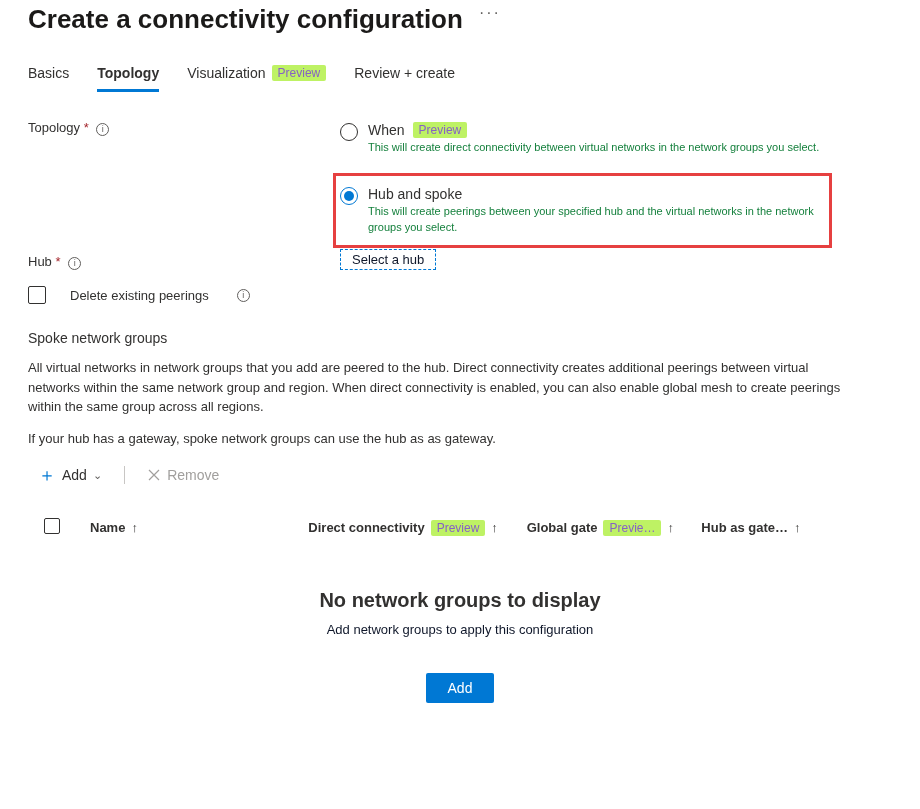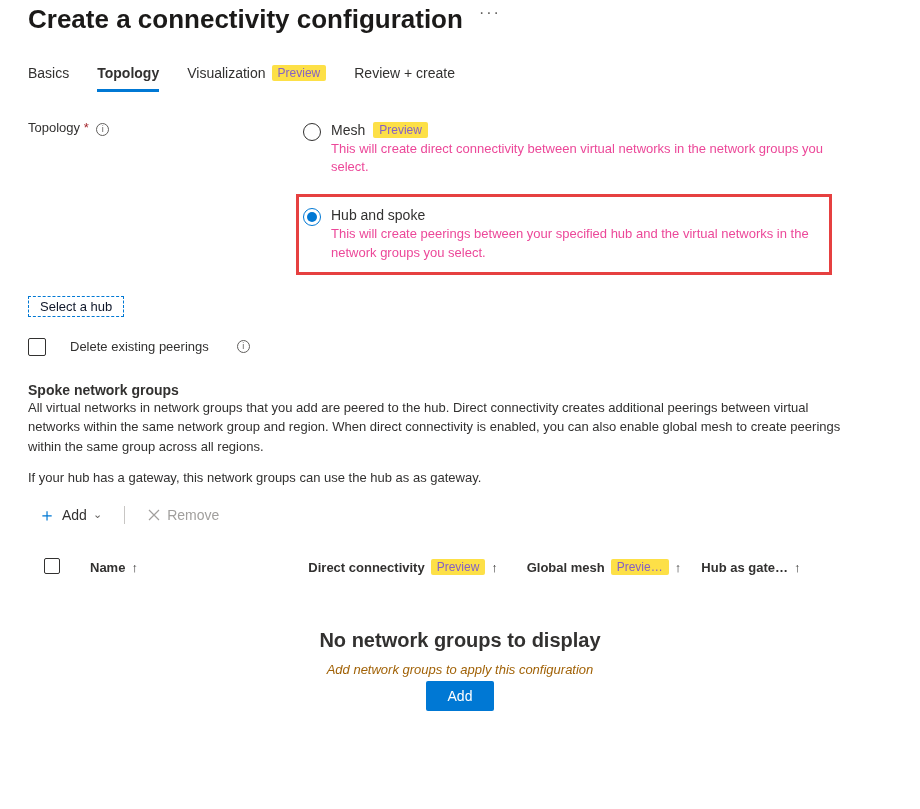--- a/index.html
+++ b/index.html
@@ -11,22 +11,22 @@
       padding: 0;
       width: 920px;
     }
     .page { padding: 4px 28px 28px 28px; }
     .title-row { display: flex; gap: 16px; margin-bottom: 24px; }
     h1 { font-size: 26px; font-weight: 600; color: #1b1a19; }
     .more-icon { font-size: 16px; color: #605e5c; cursor: pointer; letter-spacing: 2px; }
     .tabs { display: flex; gap: 28px; border-bottom: none; margin-bottom: 26px; align-items: center; }
     .tab { padding: 6px 0 8px; font-size: 14px; color: #323130; display: inline-flex; align-items: center; gap: 6px; border-bottom: 3px solid transparent; cursor: pointer; }
     .tab.active { font-weight: 600; border-bottom-color: #0078d4; }
-    .badge { font-size: 12px; background: #fde047; color: #8661c5; padding: 1px 6px; border-radius: 2px; font-weight: 400; }
-    .form-row { display: flex; align-items: flex-start; margin-bottom: 24px; }
+    .badge { font-size: 12px; background: #bef264; color: #8661c5; padding: 1px 6px; border-radius: 2px; font-weight: 400; }
+    .form-row { display: flex; align-items: flex-start; margin-bottom: 4px; gap: 37px; }
     .label-col { width: 275px; flex-shrink: 0; padding-top: 2px; }
     .label-col label, .label-text { font-size: 13px; color: #323130; }
     .req { color: #a4262c; }
     .info-icon {
       display: inline-flex; align-items: center; justify-content: center;
       width: 13px; height: 13px; border: 1px solid #605e5c; border-radius: 50%;
       font-size: 9px; color: #605e5c; font-style: normal; margin-left: 4px;
       line-height: 1; cursor: default;
     }
     .value-col { flex: 1; padding-right: 60px; }
@@ -36,43 +36,43 @@
       width: 18px; height: 18px; border: 1px solid #323130; border-radius: 50%;
       flex-shrink: 0; position: relative; margin-top: 1px; cursor: pointer;
     }
     .radio-circle.selected { border-color: #0078d4; }
     .radio-circle.selected::after {
       content: ""; position: absolute; top: 3px; left: 3px; width: 10px; height: 10px;
       background: #0078d4; border-radius: 50%;
     }
     .radio-content { flex: 1; }
     .radio-title { font-size: 14px; display: inline-flex; align-items: center; gap: 8px; }
-    .radio-desc { font-size: 13px; color: #ec4899; margin-top: 2px; line-height: 1.4; }
+    .radio-desc { font-size: 11px; color: #15803d; margin-top: 2px; line-height: 1.4; }
     .link {
       color: #0f172a; font-size: 13px; padding: 2px 11px;
       border: 1px dashed #0078d4; cursor: pointer;
     }
     .checkbox-row { display: flex; align-items: center; gap: 24px; margin: 16px 0 26px; }
     .chk { width: 18px; height: 18px; border: 1px solid #323130; border-radius: 2px; cursor: pointer; flex-shrink: 0; }
-    h3 { font-size: 14px; font-weight: 700; }
+    h3 { font-size: 14px; font-weight: 400; margin-bottom: 12px; }
     .desc-block { font-size: 13px; line-height: 1.5; margin-bottom: 12px; max-width: 820px; }
     .toolbar { display: flex; align-items: center; gap: 6px; margin: 12px 0 22px; }
     .cmd { display: inline-flex; align-items: center; gap: 6px; padding: 6px 10px; font-size: 14px; cursor: pointer; border-radius: 2px; }
     .cmd .plus { color: #0078d4; font-size: 18px; line-height: 1; font-weight: 300; }
     .cmd.disabled { color: #a19f9d; cursor: default; }
     .cmd.disabled svg path { stroke: #a19f9d; }
     .sep { width: 1px; height: 18px; background: #c8c6c4; margin: 0 6px; }
     .chev { font-size: 11px; color: #605e5c; }
     .table { width: 100%; }
     .th-row { display: grid; grid-template-columns: 46px 1fr 1fr 0.8fr 0.8fr; align-items: center; font-size: 13px; font-weight: 600; color: #323130; padding: 6px 16px; }
     .th { display: inline-flex; align-items: center; gap: 6px; cursor: pointer; }
     .sort-icon { font-size: 13px; color: #323130; }
     .empty { text-align: center; padding: 46px 0 12px; }
     .empty h2 { font-size: 20px; font-weight: 600; margin-bottom: 10px; }
-    .empty p { color: #a16207; margin-bottom: 4px; font-style: italic; }
+    .empty p { color: #0f172a; margin-bottom: 36px; }
     .primary-btn {
       background: #0078d4; color: #fff; border: none; padding: 7px 22px;
       font-size: 14px; cursor: pointer; border-radius: 2px;
     }
     svg { display: block; }
   </style>
 </head>
 <body>
 
 <div class="page">
@@ -95,53 +95,58 @@
     <div class="label-col">
       <span class="label-text">Topology</span>
       <span class="req"> *</span>
       <span class="info-icon">i</span>
     </div>
     <div class="value-col">
       <div class="radio-row">
         <span class="radio-circle"></span>
         <div class="radio-content">
           <div class="radio-title">
-            <span>Mesh</span>
+            <span>When</span>
             <span class="badge">Preview</span>
           </div>
           <div class="radio-desc">This will create direct connectivity between virtual networks in the network groups you select.</div>
         </div>
       </div>
       <div class="radio-row radio-highlight">
         <span class="radio-circle selected"></span>
         <div class="radio-content">
           <div class="radio-title">
             <span>Hub and spoke</span>
           </div>
           <div class="radio-desc">This will create peerings between your specified hub and the virtual networks in the network groups you select.</div>
         </div>
       </div>
     </div>
   </div>
 
   <div class="form-row">
+    <div class="label-col">
+      <span class="label-text">Hub</span>
+      <span class="req"> *</span>
+      <span class="info-icon">i</span>
+    </div>
     <div class="value-col">
       <span class="link">Select a hub</span>
     </div>
   </div>
 
   <div class="checkbox-row">
     <span class="chk"></span>
     <span>Delete existing peerings</span>
     <span class="info-icon">i</span>
   </div>
 
   <h3>Spoke network groups</h3>
   <p class="desc-block">All virtual networks in network groups that you add are peered to the hub. Direct connectivity creates additional peerings between virtual networks within the same network group and region. When direct connectivity is enabled, you can also enable global mesh to create peerings within the same group across all regions.</p>
-  <p class="desc-block">If your hub has a gateway, this network groups can use the hub as as gateway.</p>
+  <p class="desc-block">If your hub has a gateway, spoke network groups can use the hub as as gateway.</p>
 
   <div class="toolbar">
     <div class="cmd">
       <span class="plus">＋</span>
       <span>Add</span>
       <span class="chev">⌄</span>
     </div>
     <div class="sep"></div>
     <div class="cmd disabled">
       <svg width="14" height="14" viewBox="0 0 14 14">
@@ -157,21 +162,21 @@
       <div class="th">
         <span>Name</span>
         <span class="sort-icon">↑</span>
       </div>
       <div class="th">
         <span>Direct connectivity</span>
         <span class="badge">Preview</span>
         <span class="sort-icon">↑</span>
       </div>
       <div class="th">
-        <span>Global mesh</span>
+        <span>Global gate</span>
         <span class="badge">Previe…</span>
         <span class="sort-icon">↑</span>
       </div>
       <div class="th">
         <span>Hub as gate…</span>
         <span class="sort-icon">↑</span>
       </div>
     </div>
   </div>
 

